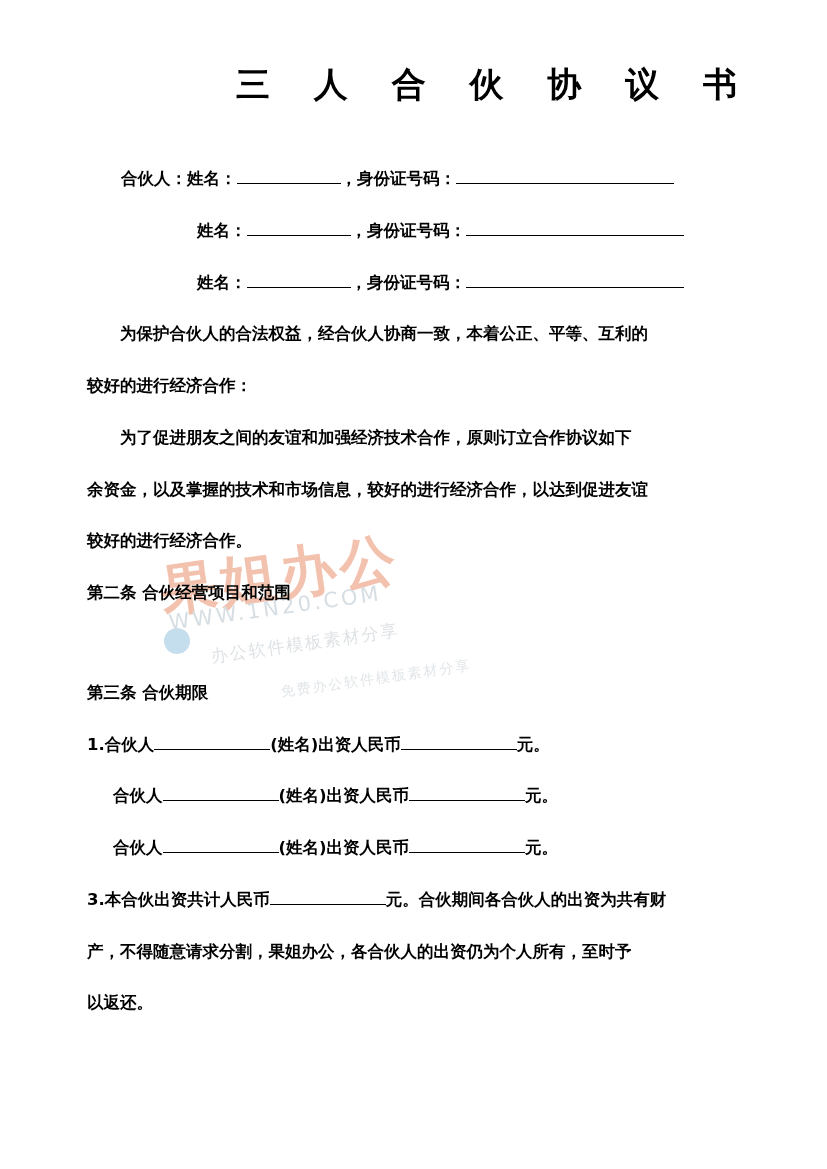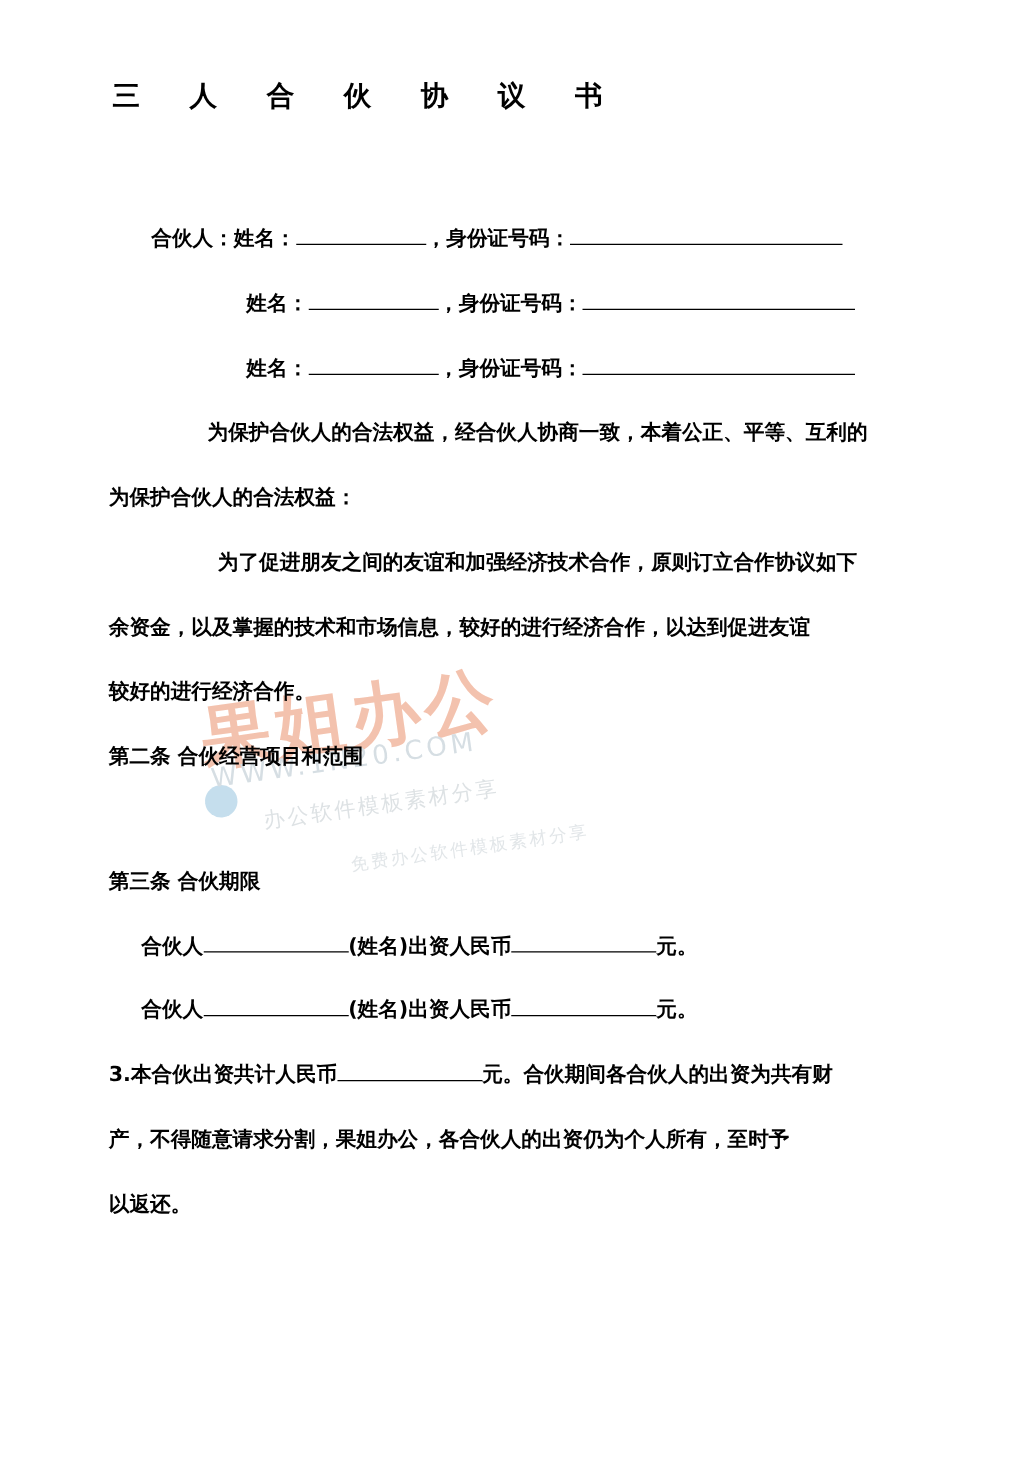--- a/index.html
+++ b/index.html
@@ -78,41 +78,40 @@
     height: 26px;
     border-radius: 50%;
     background: #bcd9ea;
     transform: rotate(-8deg);
   }
   .content {
     position: relative;
     z-index: 2;
   }
   .doc-title {
-    text-align: left;
-    font-size: 22px;
+    text-align: right;
+    font-size: 34px;
     font-weight: bold;
     letter-spacing: 16px;
     color: #000;
-    margin: 0 0 80px 0;
+    margin: 0 0 52px 0;
     padding-left: 16px;
   }
   p {
     margin: 13px;
     color: #000;
     font-size: 16.5px;
     line-height: 2.35;
     font-weight: bold;
   }
   .indent-head {
     padding-left: 34px;
   }
   .indent-2 {
     text-indent: 2em;
-    text-align: center;
   }
   .indent-name {
     padding-left: 110px;
   }
   .indent-sub {
     padding-left: 26px;
   }
   .blank {
     display: inline-block;
     border-bottom: 1px solid #000;
@@ -155,32 +154,35 @@
 
     <p class="indent-name">
       <span>姓名：</span><span class="blank b-name"></span><span>，身份证号码：</span><span class="blank b-id"></span>
     </p>
 
     <p class="indent-name">
       <span>姓名：</span><span class="blank b-name"></span><span>，身份证号码：</span><span class="blank b-id"></span>
     </p>
 
     <p class="indent-2">为保护合伙人的合法权益，经合伙人协商一致，本着公正、平等、互利的</p>
-    <p>为保护合伙人的合法权益：</p>
+    <p>较好的进行经济合作：</p>
 
     <p class="indent-2">为了促进朋友之间的友谊和加强经济技术合作，原则订立合作协议如下</p>
     <p>余资金，以及掌握的技术和市场信息，较好的进行经济合作，以达到促进友谊</p>
     <p>较好的进行经济合作。</p>
 
     <p class="sec">第二条  合伙经营项目和范围</p>
     <div class="gap-block"></div>
 
     <p class="sec">第三条  合伙期限</p>
 
 
+    <p>
+      <span>1.合伙人</span><span class="blank b-med"></span><span>(姓名)出资人民币</span><span class="blank b-med"></span><span>元。</span>
+    </p>
 
     <p class="indent-sub">
       <span>合伙人</span><span class="blank b-med"></span><span>(姓名)出资人民币</span><span class="blank b-med"></span><span>元。</span>
     </p>
 
     <p class="indent-sub">
       <span>合伙人</span><span class="blank b-med"></span><span>(姓名)出资人民币</span><span class="blank b-med"></span><span>元。</span>
     </p>
 
 

